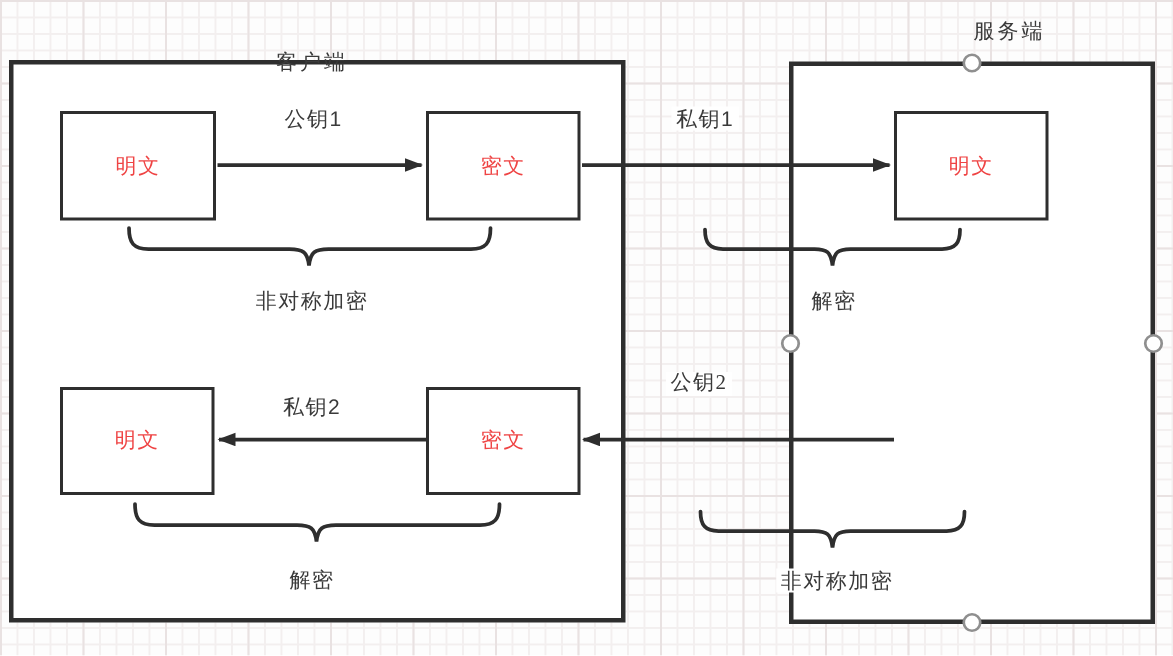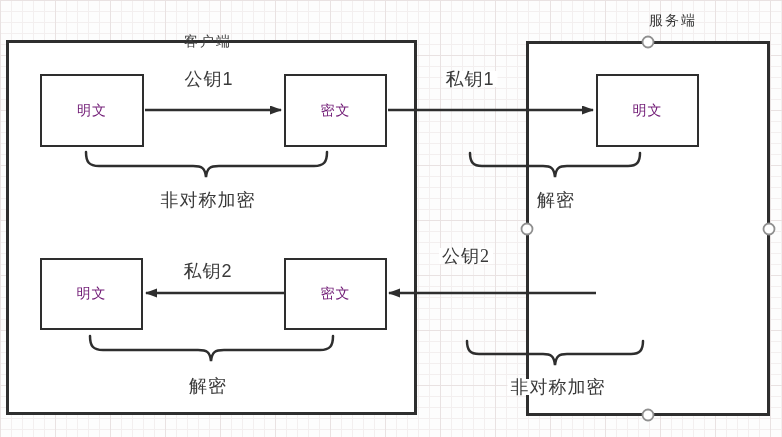--- a/index.html
+++ b/index.html
@@ -33,38 +33,38 @@
   .node {
     position: absolute;
     background: #ffffff;
     border: 2.5px solid #2e2e2e;
     box-sizing: border-box;
     z-index: 2;
     display: flex;
     align-items: center;
     justify-content: center;
     font-size: 14px;
-    color: #701a75;
+    color: #ef4444;
     letter-spacing: 1px;
   }
   .n-client-plain-top    { left: 40px;  top: 74px;  width: 104px; height: 73px; }
   .n-client-cipher-top   { left: 284px; top: 74px;  width: 103px; height: 73px; }
   .n-server-plain        { left: 596px; top: 74px;  width: 103px; height: 73px; }
   .n-client-plain-bot    { left: 40px;  top: 258px; width: 103px; height: 72px; }
   .n-client-cipher-bot   { left: 284px; top: 258px; width: 103px; height: 72px; }
   .n-server-response     { left: 596px; top: 257px; width: 103px; height: 73px; }
   .connectors {
     position: absolute;
     left: 0; top: 0;
     z-index: 3;
   }
   .lbl {
     position: absolute;
     transform: translateX(-50%);
-    font-size: 18px;
+    font-size: 14px;
     color: #3a3a3a;
     background: #ffffff;
     padding: 0 3px;
     line-height: 16px;
     white-space: nowrap;
     z-index: 4;
     letter-spacing: 1px;
   }
   .title-lbl {
     position: absolute;

